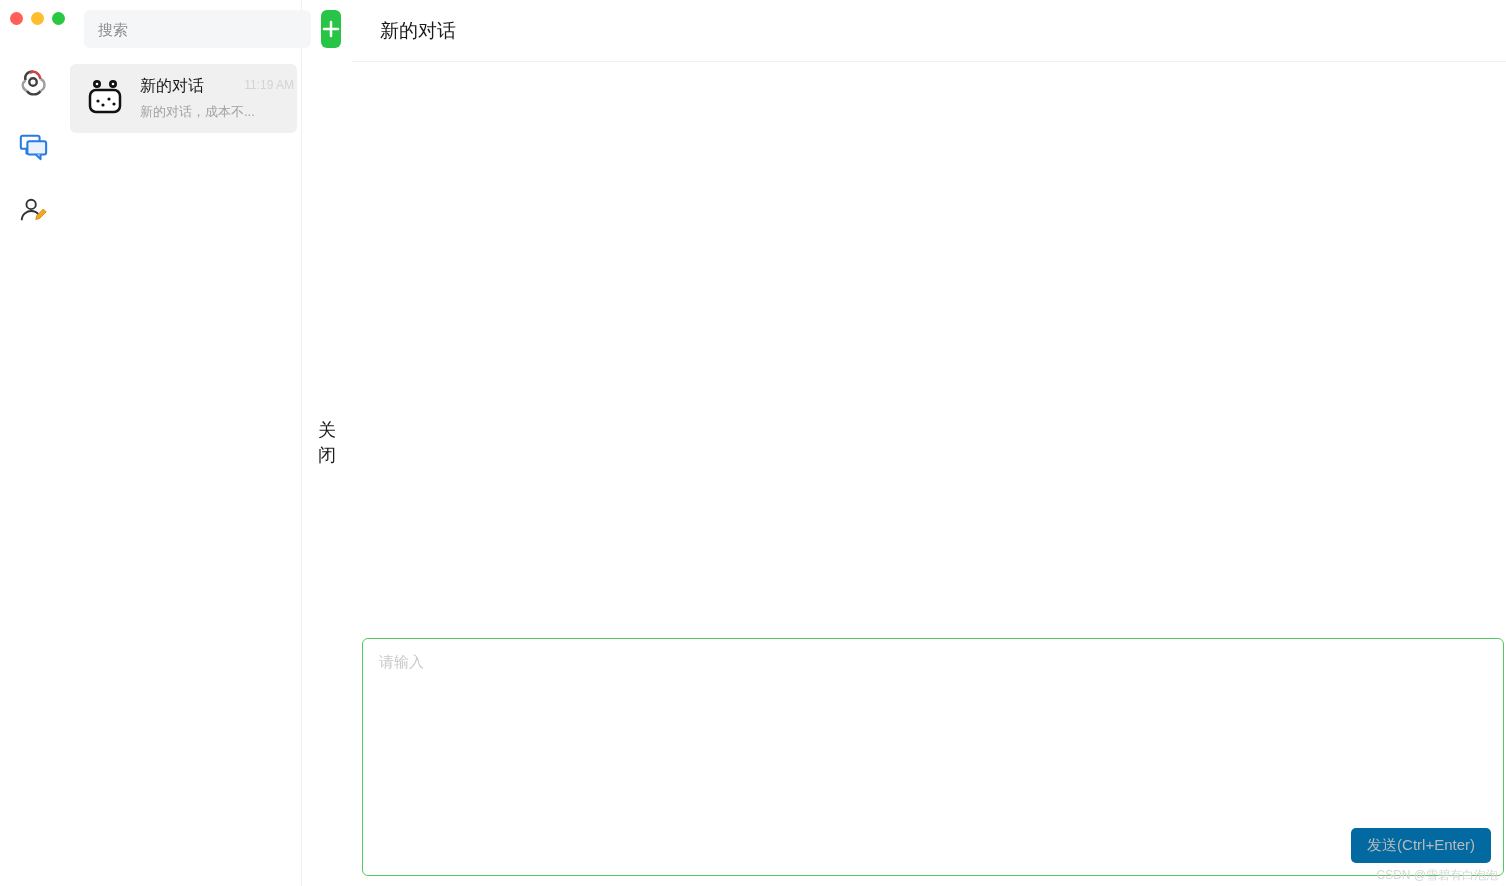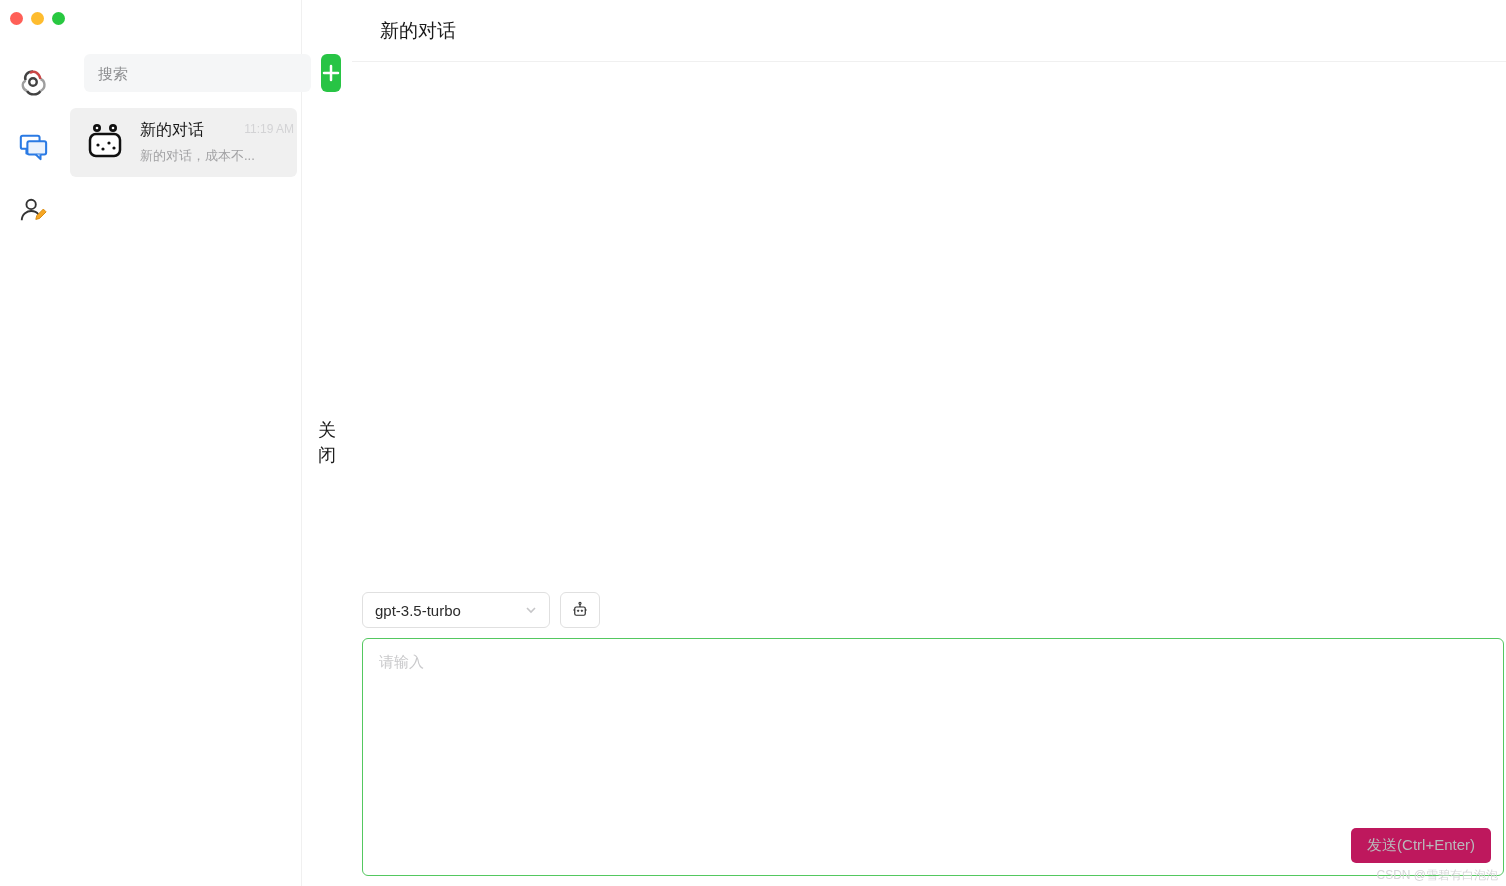--- a/index.html
+++ b/index.html
@@ -53,21 +53,20 @@
     background: #ffffff;
     border-right: 1px solid #f0f0f0;
     display: flex;
     flex-direction: column;
   }
   .sidebar-top {
     display: flex;
     align-items: center;
     gap: 10px;
     padding: 10px 10px 10px 18px;
-    margin-top: 44px;
   }
   .search {
     flex: 1;
     height: 38px;
     background: #f5f6f7;
     border: none;
     border-radius: 6px;
     padding: 0 14px;
     font-size: 15px;
     color: #999;
@@ -180,21 +179,21 @@
     padding: 14px 16px;
     font-size: 15px;
     font-family: inherit;
     background: transparent;
     border-radius: 6px;
   }
   .msg-input::placeholder { color: #c9c9cb; }
   .send-btn {
     position: absolute;
     right: 12px; bottom: 12px;
-    background: #be185d;
+    background: #0369a1;
     border: none;
     border-radius: 5px;
     padding: 8px 16px;
     font-size: 15px;
     color: #b9b9bb;
     cursor: pointer;
   }
 
   .watermark {
     position: absolute;
@@ -280,40 +279,20 @@
   <div class="collapse-tab">
     <span>关闭</span>
   </div>
 
   <div class="main">
     <div class="main-header">
       <div class="main-title">新的对话</div>
     </div>
     <div class="main-body"></div>
 
-    <div class="controls-row">
-      <div class="model-select">
-        <span>gpt-3.5-turbo</span>
-        <span class="chev">
-          <svg width="12" height="12" viewBox="0 0 12 12">
-              <path d="M2 4 L6 8 L10 4" fill="none" stroke="#c6c6c8" stroke-width="1.6"></path>
-            </svg>
-        </span>
-      </div>
-      <button class="tool-btn">
-        <svg viewBox="0 0 24 24">
-          <rect x="5" y="8" width="14" height="11" rx="2" fill="none" stroke="#2b2b2b" stroke-width="1.6"></rect>
-          <path d="M12 8 V4" stroke="#2b2b2b" stroke-width="1.6"></path>
-          <circle cx="12" cy="3" r="1.4" fill="none" stroke="#2b2b2b" stroke-width="1.4"></circle>
-          <circle cx="9.5" cy="13" r="1" fill="#2b2b2b"></circle>
-          <circle cx="14.5" cy="13" r="1" fill="#2b2b2b"></circle>
-          <path d="M3 12 H5 M19 12 H21" stroke="#2b2b2b" stroke-width="1.6"></path>
-        </svg>
-      </button>
-    </div>
 
     <div class="input-wrap">
       <textarea class="msg-input" placeholder="请输入" style=""></textarea>
       <button class="send-btn">发送(Ctrl+Enter)</button>
     </div>
   </div>
 
 </div>
 
 <div class="watermark">CSDN @雪碧有白泡泡</div>

